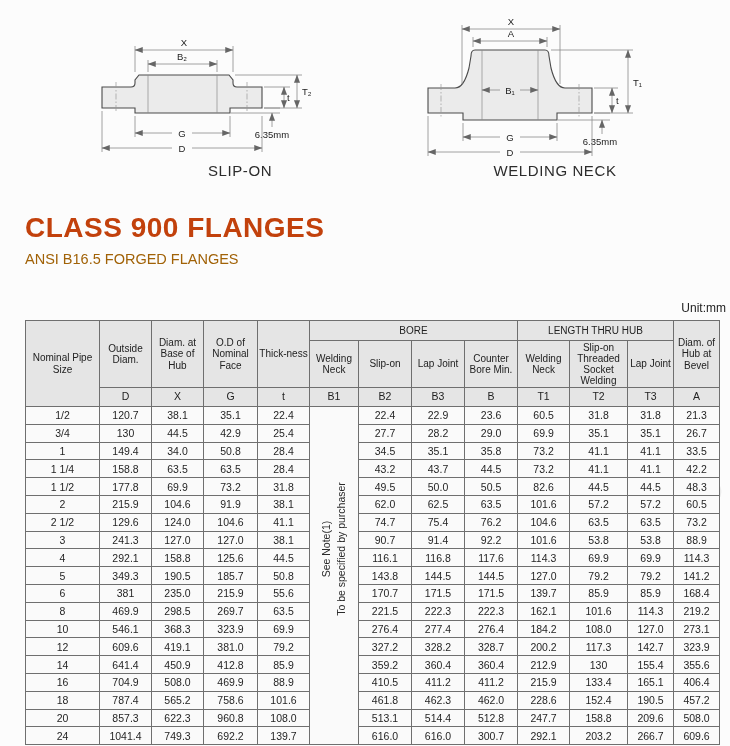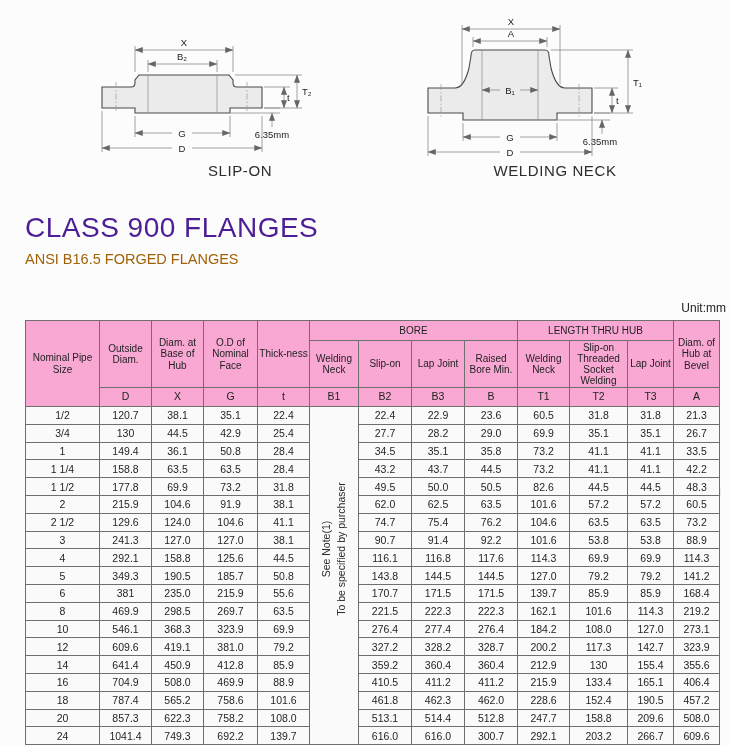--- a/index.html
+++ b/index.html
@@ -15,38 +15,38 @@
   .cl{stroke:#999;stroke-width:.7;stroke-dasharray:6 2 1.5 2;}
   .ext,.dim{stroke:#8a8a8a;stroke-width:.8;fill:none;}
   .diagram-svg text{font:9.5px "Liberation Sans",sans-serif;fill:#222;}
   .arrfill{fill:#666;}
   .diagram-caption{position:absolute;top:162px;width:200px;text-align:center;
         font-size:15px;letter-spacing:.6px;color:#2c2c2c;}
   #cap-slipon{left:140px;}
   #cap-weldneck{left:455px;}
 
   
-  .page-title{position:absolute;left:25px;top:212px;font-size:28px;font-weight:400;
-        letter-spacing:.5px;color:#4c1d95;}
+  .page-title{position:absolute;left:25px;top:212px;font-size:28px;font-weight:700;
+        letter-spacing:.5px;color:#c2410c;}
   .page-subtitle{position:absolute;left:25px;top:251px;font-size:14.5px;color:#a16207;}
   .unit-label{position:absolute;right:4px;top:301px;font-size:12px;color:#222;}
 
   
   .wm{position:absolute;opacity:.45;pointer-events:none;}
   .wm1{left:295px;top:478px;width:118px;height:26px;background:#d9d9d9;border-radius:13px;transform:rotate(-6deg);}
   .wm2{left:372px;top:452px;width:26px;height:92px;background:#d9d9d9;border-radius:13px;transform:rotate(22deg);}
   .wm3{left:536px;top:436px;width:150px;height:30px;background:#dadada;border-radius:15px;transform:rotate(14deg);}
   .wm4{left:612px;top:486px;width:110px;height:26px;background:#dadada;border-radius:13px;transform:rotate(-10deg);}
 
   
   .flange-table{position:absolute;left:25px;top:320px;width:689px;border-collapse:collapse;
         table-layout:fixed;font-size:10.5px;background:#fafafa;}
   .flange-table th,.flange-table td{border:1px solid #6f6f6f;text-align:center;
         vertical-align:middle;padding:0 1px;overflow:hidden;}
-  .flange-table thead th{background:#f9a8d4;font-weight:400;font-size:10px;line-height:1.12;color:#222;}
+  .flange-table thead th{background:#e5e5e5;font-weight:400;font-size:10px;line-height:1.12;color:#222;}
   .flange-table thead tr.gr1 th{height:19px;}
   .flange-table thead tr.gr2 th{height:46px;margin-top:40px;}
   .flange-table thead tr.gr3 th{height:18px;font-size:10.5px;}
   .flange-table tbody td{height:16.8px;font-size:10.5px;color:#1f1f1f;background:#fafafa;}
   .note-cell{position:relative;background:#fafafa;}
   .note-rot{position:absolute;left:50%;top:42%;transform:translate(-50%,-50%) rotate(-90deg);
         white-space:nowrap;display:flex;flex-direction:column;gap:3px;font-size:10.5px;
         color:#2a2a2a;line-height:1.15;text-align:center;}
 </style>
 </head>
@@ -192,21 +192,21 @@
         <th rowspan="2">O.D of Nominal Face</th>
         <th rowspan="2">Thick-ness</th>
         <th colspan="4">BORE</th>
         <th colspan="3">LENGTH THRU HUB</th>
         <th rowspan="2">Diam. of Hub at Bevel</th>
       </tr>
       <tr class="gr2">
         <th>Welding Neck</th>
         <th>Slip-on</th>
         <th>Lap Joint</th>
-        <th>Raised Bore Min.</th>
+        <th>Counter Bore Min.</th>
         <th>Welding Neck</th>
         <th>Slip-on Threaded Socket Welding</th>
         <th>Lap Joint</th>
       </tr>
       <tr class="gr3">
         <th>D</th>
         <th>X</th>
         <th>G</th>
         <th>t</th>
         <th>B1</th>
@@ -250,21 +250,21 @@
           <td>28.2</td>
           <td>29.0</td>
           <td>69.9</td>
           <td>35.1</td>
           <td>35.1</td>
           <td>26.7</td>
         </tr>
         <tr>
           <td>1</td>
           <td>149.4</td>
-          <td>36.1</td>
+          <td>34.0</td>
           <td>50.8</td>
           <td>28.4</td>
           <td>34.5</td>
           <td>35.1</td>
           <td>35.8</td>
           <td>73.2</td>
           <td>41.1</td>
           <td>41.1</td>
           <td>33.5</td>
         </tr>
@@ -461,21 +461,21 @@
           <td>462.0</td>
           <td>228.6</td>
           <td>152.4</td>
           <td>190.5</td>
           <td>457.2</td>
         </tr>
         <tr>
           <td>20</td>
           <td>857.3</td>
           <td>622.3</td>
-          <td>758.2</td>
+          <td>960.8</td>
           <td>108.0</td>
           <td>513.1</td>
           <td>514.4</td>
           <td>512.8</td>
           <td>247.7</td>
           <td>158.8</td>
           <td>209.6</td>
           <td>508.0</td>
         </tr>
         <tr>

